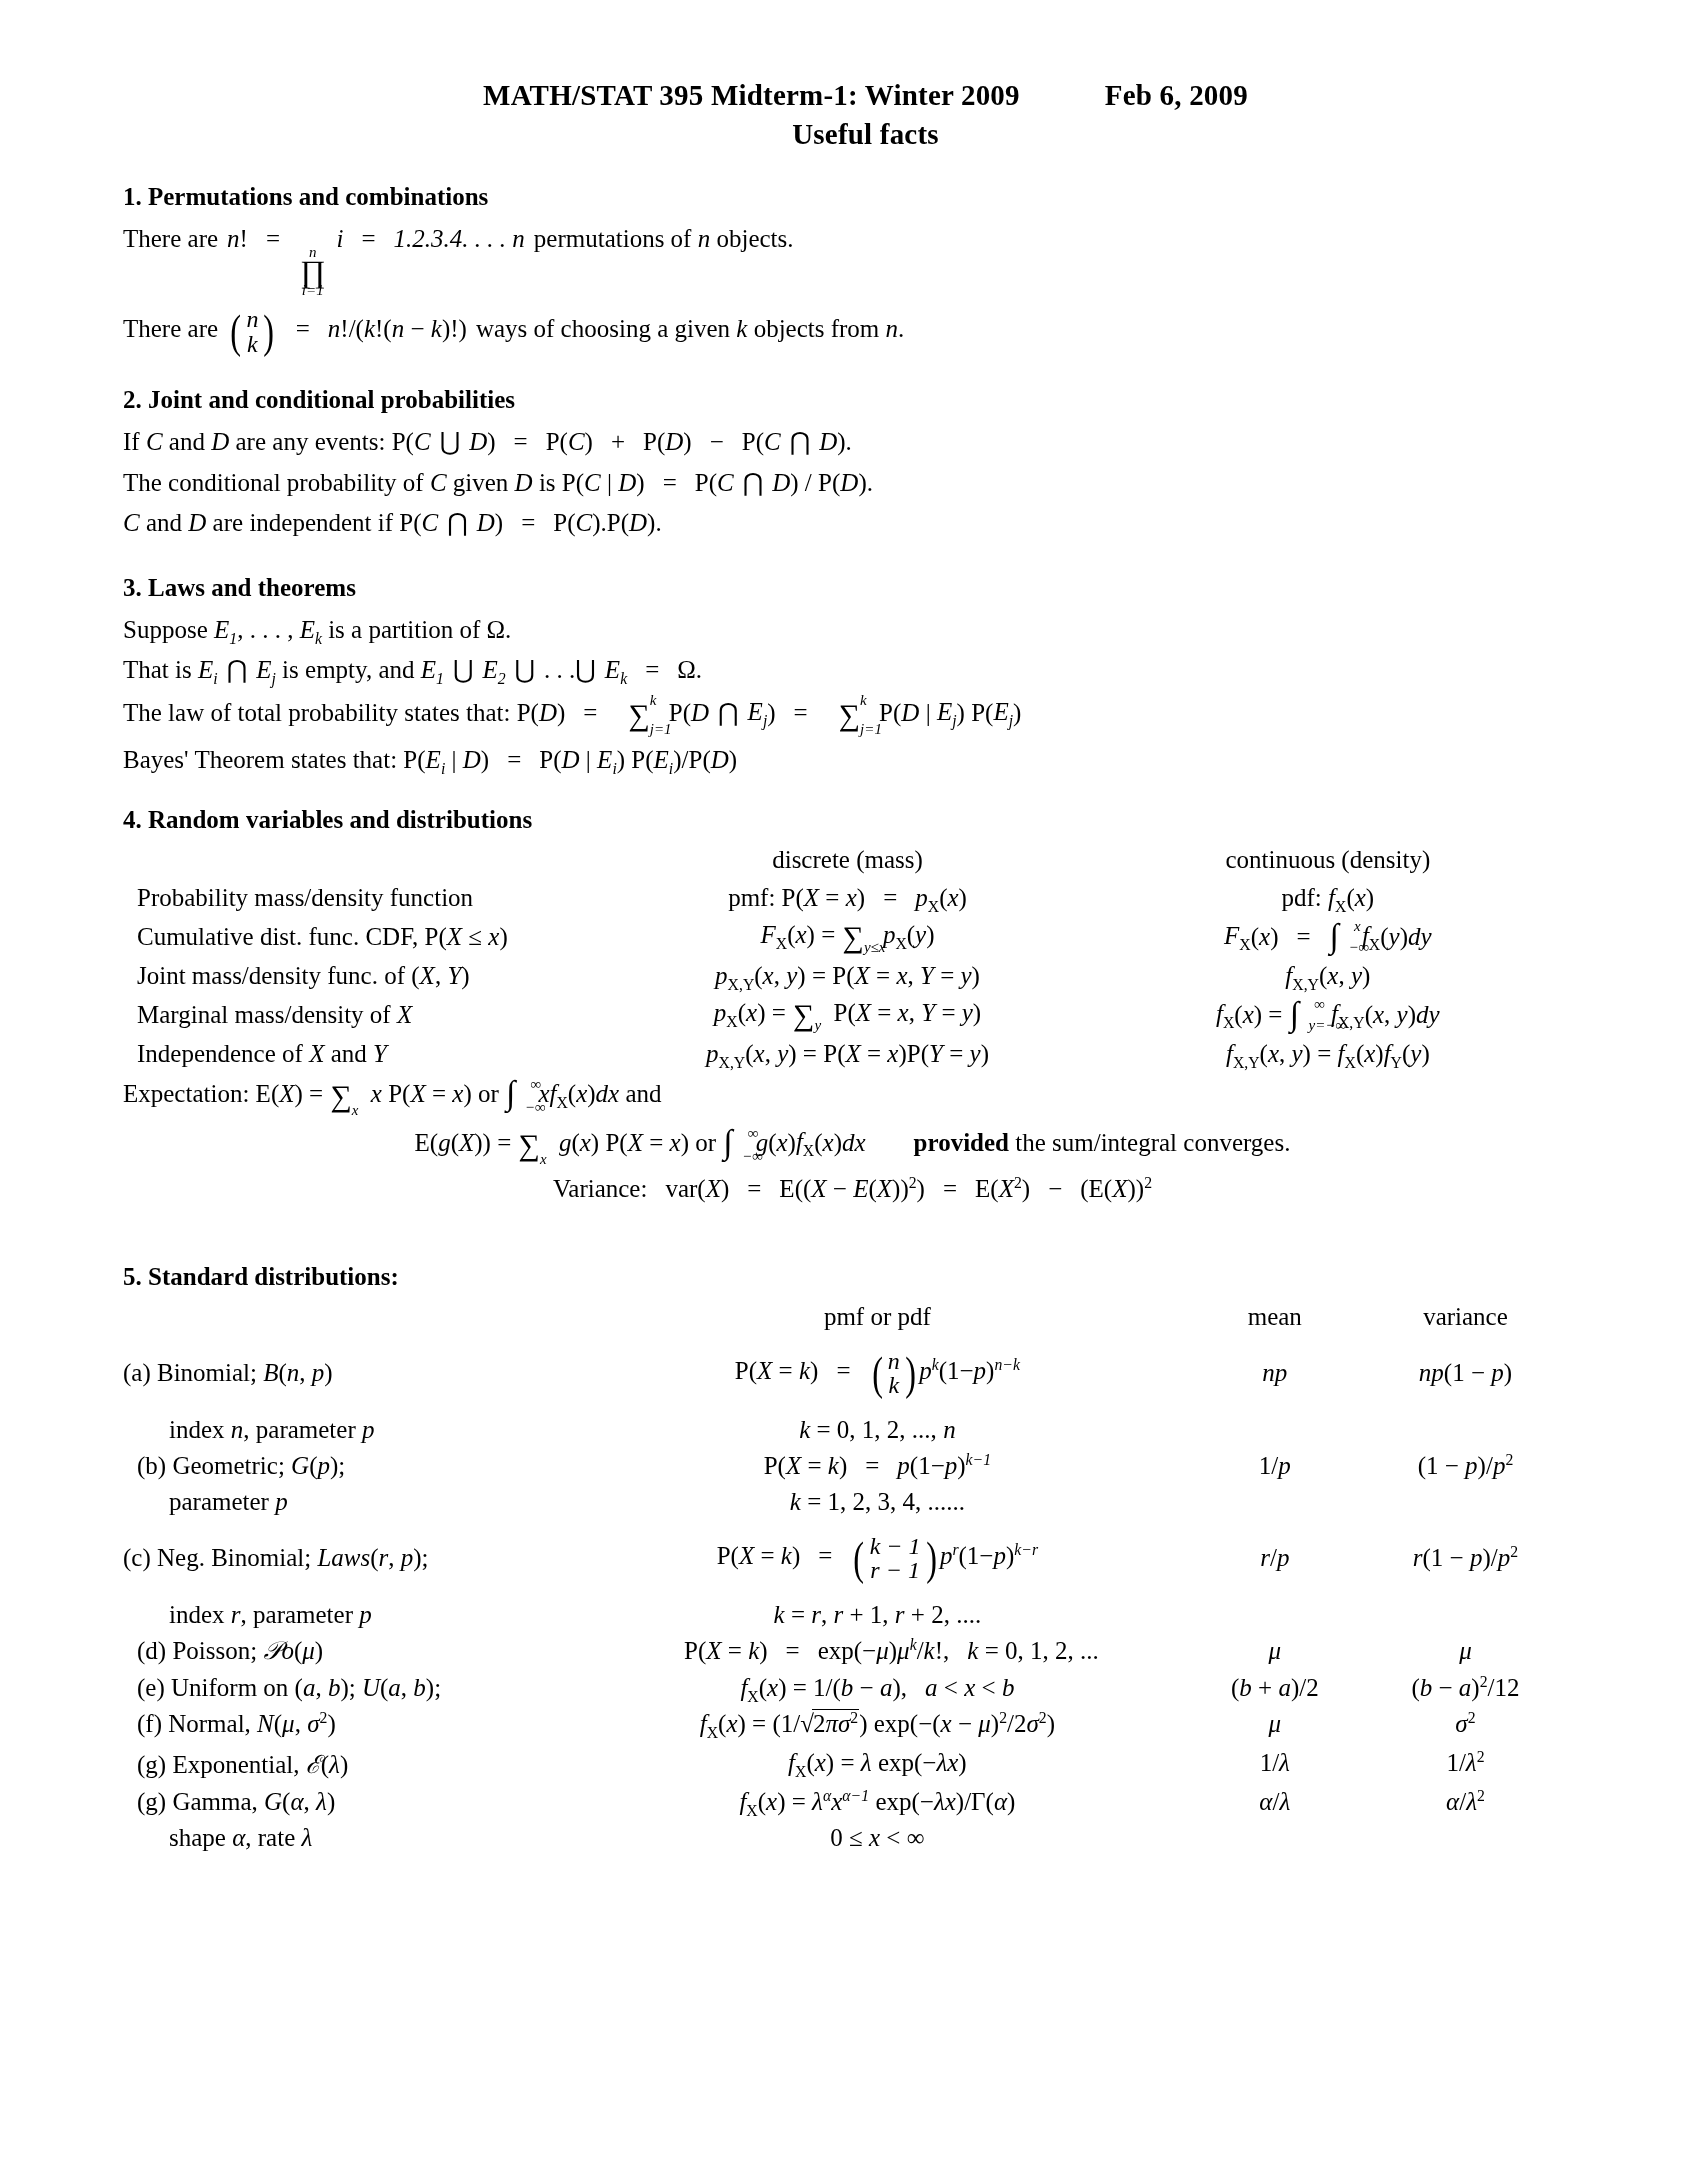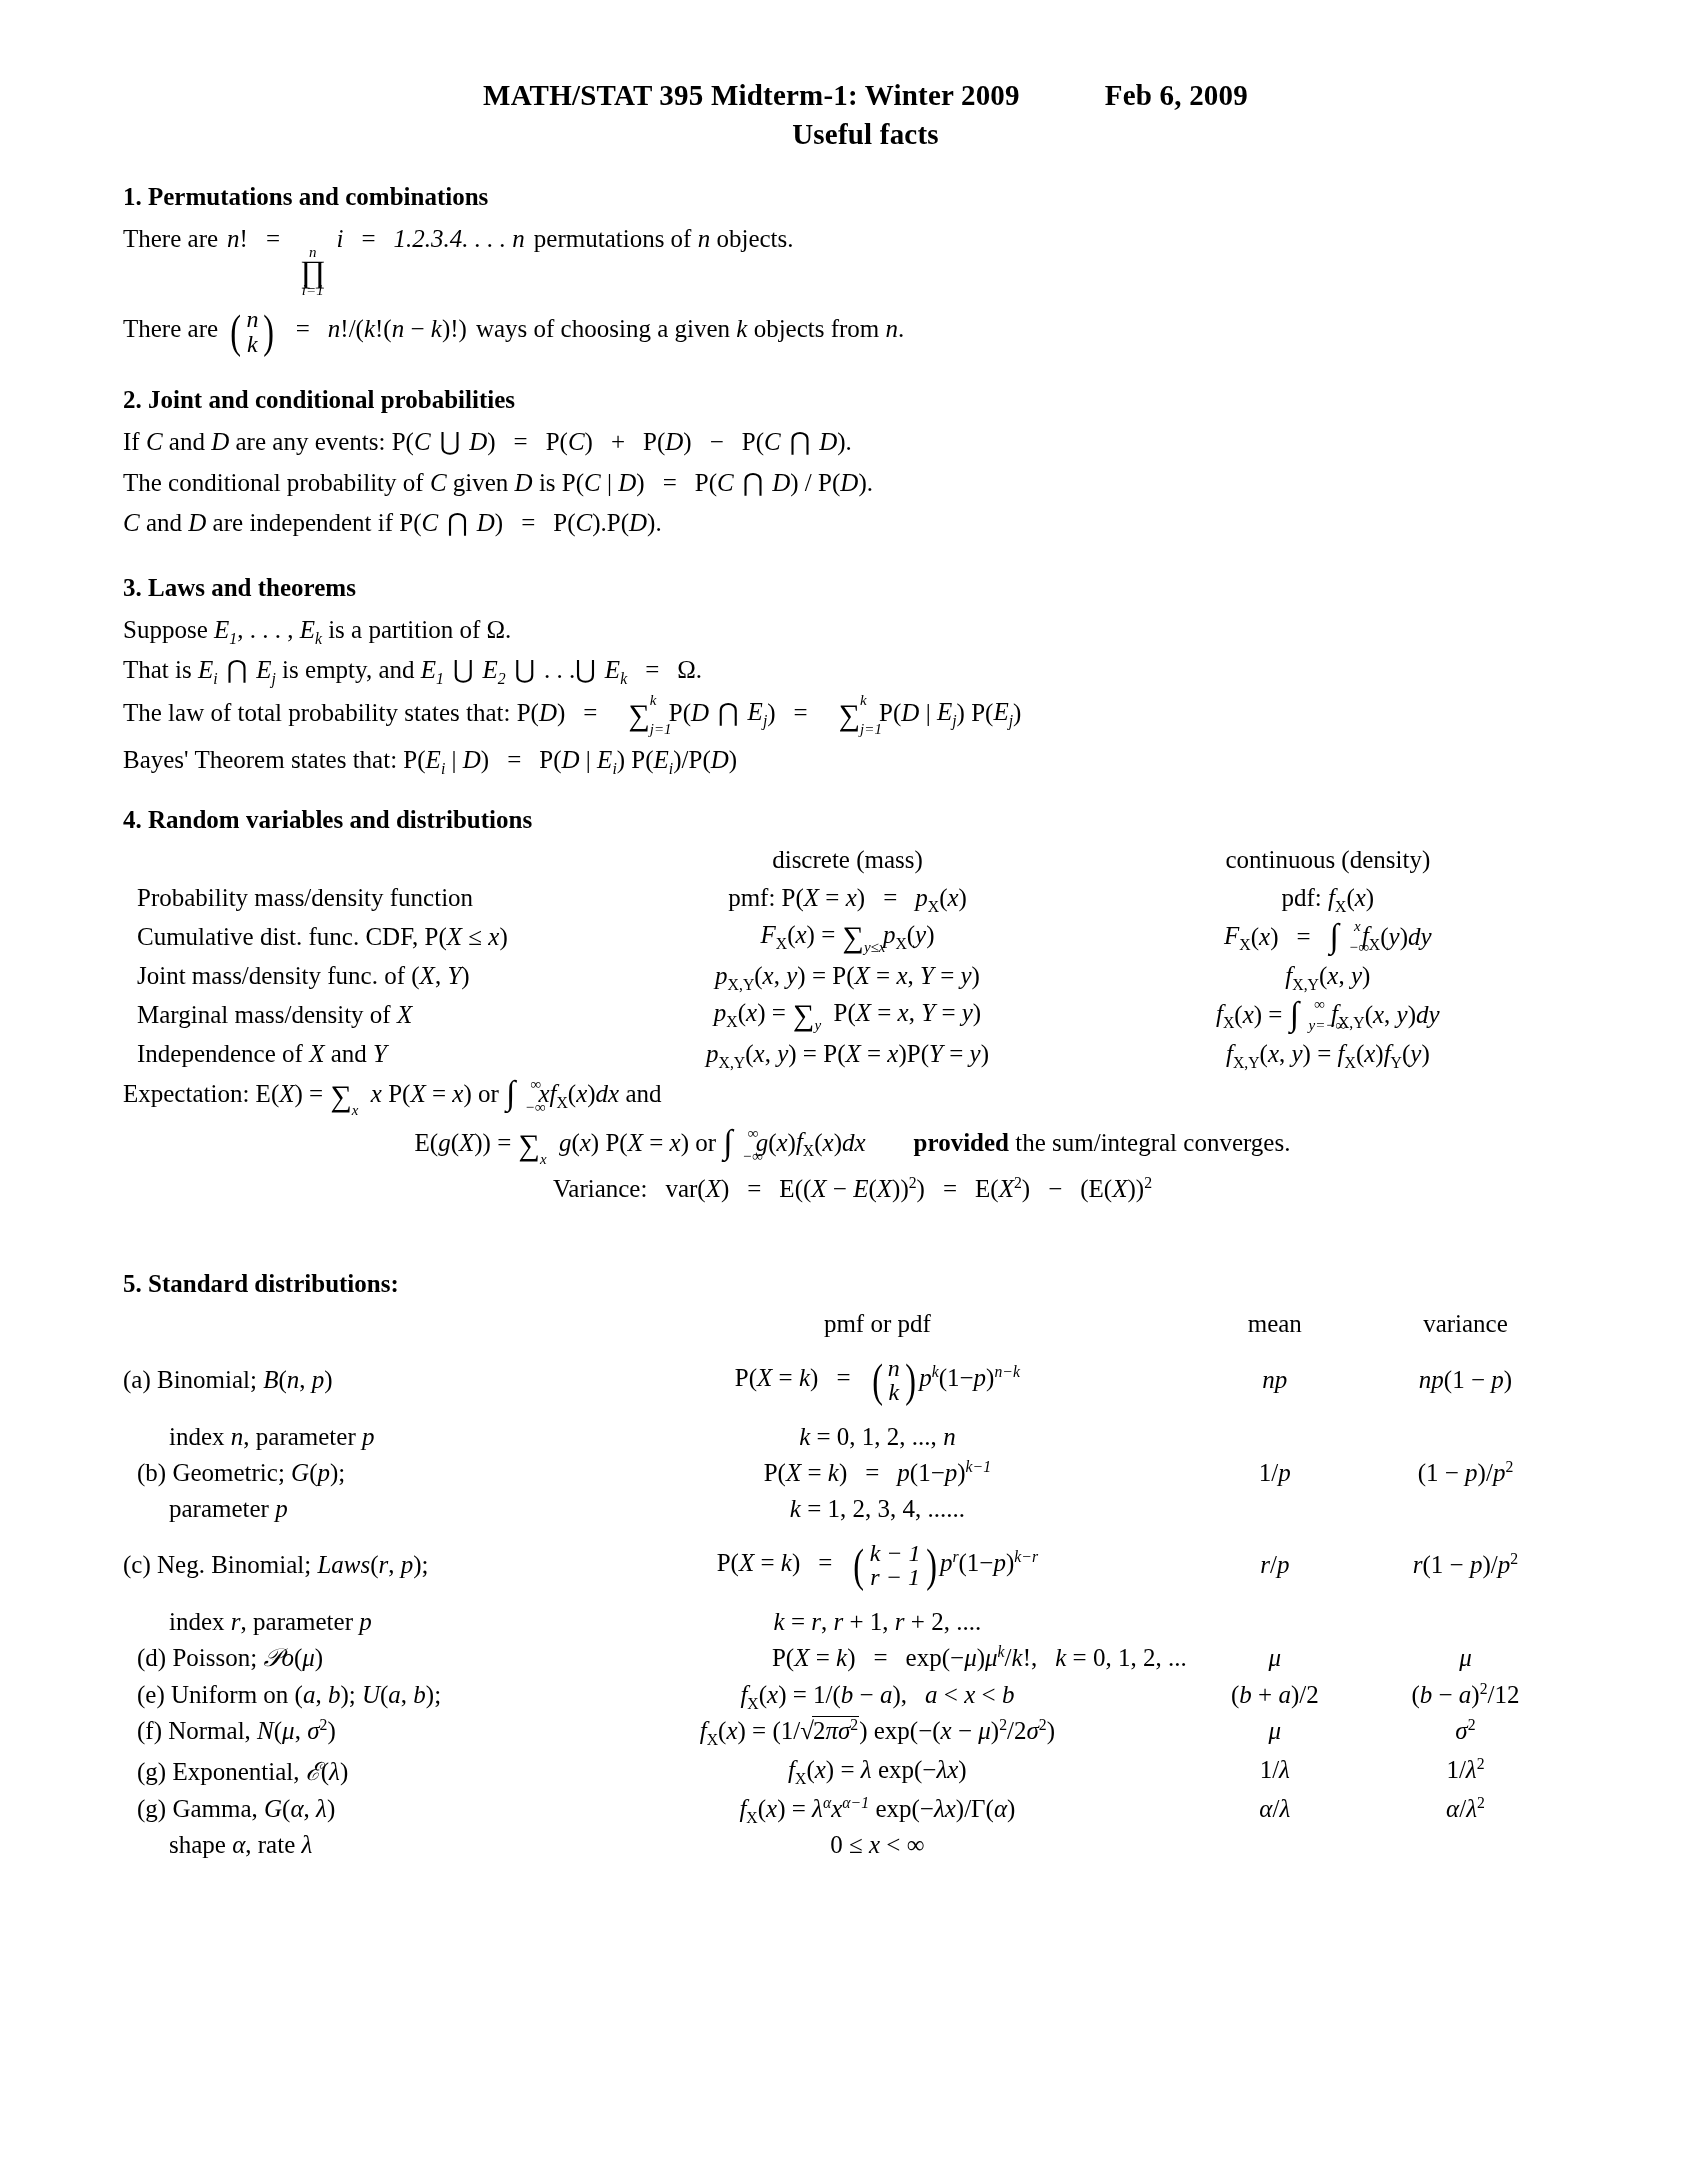--- a/index.html
+++ b/index.html
@@ -316,21 +316,21 @@
       Expectation: <span class="up">E</span>(<i>X</i>) = <span class="sumin"><span class="glyph">∑</span><span class="lo">x</span></span><span class="sp2"></span><i>x</i> <span class="up">P</span>(<i>X</i> = <i>x</i>) or <span class="intg"><span class="glyph">∫</span><span class="hi">∞</span><span class="lo">−∞</span></span><i>xf<sub class="r">X</sub></i>(<i>x</i>)<i>dx</i> and
     </div>
     <div class="line indent">
       <span class="up">E</span>(<i>g</i>(<i>X</i>)) = <span class="sumin"><span class="glyph">∑</span><span class="lo">x</span></span><span class="sp2"></span><i>g</i>(<i>x</i>) <span class="up">P</span>(<i>X</i> = <i>x</i>) or <span class="intg"><span class="glyph">∫</span><span class="hi">∞</span><span class="lo">−∞</span></span><i>g</i>(<i>x</i>)<i>f<sub class="r">X</sub></i>(<i>x</i>)<i>dx</i><span class="sp3"></span><span class="sp2"></span><span class="bold">provided</span> <span>the sum/integral converges.</span>
     </div>
     <div class="line indent">
       Variance:<span class="sp2"></span><span class="up">var</span>(<i>X</i>)<span class="sp2"></span>=<span class="sp2"></span><span class="up">E</span>((<i>X</i> − <i>E</i>(<i>X</i>))<sup class="r">2</sup>)<span class="sp2"></span>=<span class="sp2"></span><span class="up">E</span>(<i>X</i><sup class="r">2</sup>)<span class="sp2"></span>−<span class="sp2"></span>(<span class="up">E</span>(<i>X</i>))<sup class="r">2</sup>
     </div>
 
     <div class="gap-lg"></div>
-    <div class="sect-head" style="margin-top:9px">5. Standard distributions:</div>
+    <div class="sect-head" style="margin-top:2px">5. Standard distributions:</div>
 
     <table class="grid s5">
       <tbody>
           <tr class="hdr">
         <td class="d0"></td>
         <td class="d1">pmf or pdf</td>
         <td class="d2">mean</td>
         <td class="d3">variance</td>
       </tr>
 
@@ -382,21 +382,21 @@
       </tr>
       <tr>
         <td class="d0 sub0">index <i>r</i>, parameter <i>p</i></td>
         <td class="d1"><i>k</i> = <i>r</i>, <i>r</i> + 1, <i>r</i> + 2, ....</td>
         <td class="d2"></td>
         <td class="d3"></td>
       </tr>
 
       <tr>
         <td class="d0">(d) Poisson; <i>𝒫o</i>(<i>μ</i>)</td>
-        <td class="d1" style="text-align:right;padding-left:28px"><span class="up">P</span>(<i>X</i> = <i>k</i>)<span class="sp2"></span>=<span class="sp2"></span>exp(−<i>μ</i>)<i>μ<sup class="it">k</sup></i>/<i>k</i>!,<span class="sp2"></span><i>k</i> = 0, 1, 2, ...</td>
+        <td class="d1" style="text-align:center;padding-left:28px"><span class="up">P</span>(<i>X</i> = <i>k</i>)<span class="sp2"></span>=<span class="sp2"></span>exp(−<i>μ</i>)<i>μ<sup class="it">k</sup></i>/<i>k</i>!,<span class="sp2"></span><i>k</i> = 0, 1, 2, ...</td>
         <td class="d2"><i>μ</i></td>
         <td class="d3"><i>μ</i></td>
       </tr>
 
       <tr>
         <td class="d0">(e) Uniform on (<i>a</i>, <i>b</i>); <i>U</i>(<i>a</i>, <i>b</i>);</td>
         <td class="d1"><i>f<sub class="r">X</sub></i>(<i>x</i>) = 1/(<i>b</i> − <i>a</i>),<span class="sp2"></span><i>a</i> &lt; <i>x</i> &lt; <i>b</i></td>
         <td class="d2">(<i>b</i> + <i>a</i>)/2</td>
         <td class="d3">(<i>b</i> − <i>a</i>)<sup class="r">2</sup>/12</td>
       </tr>

